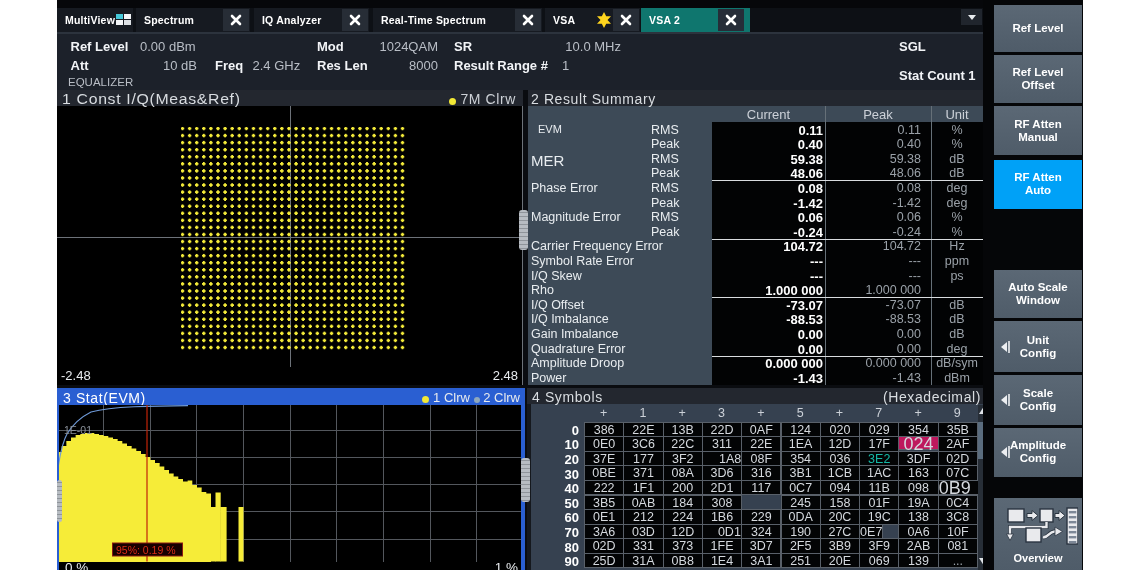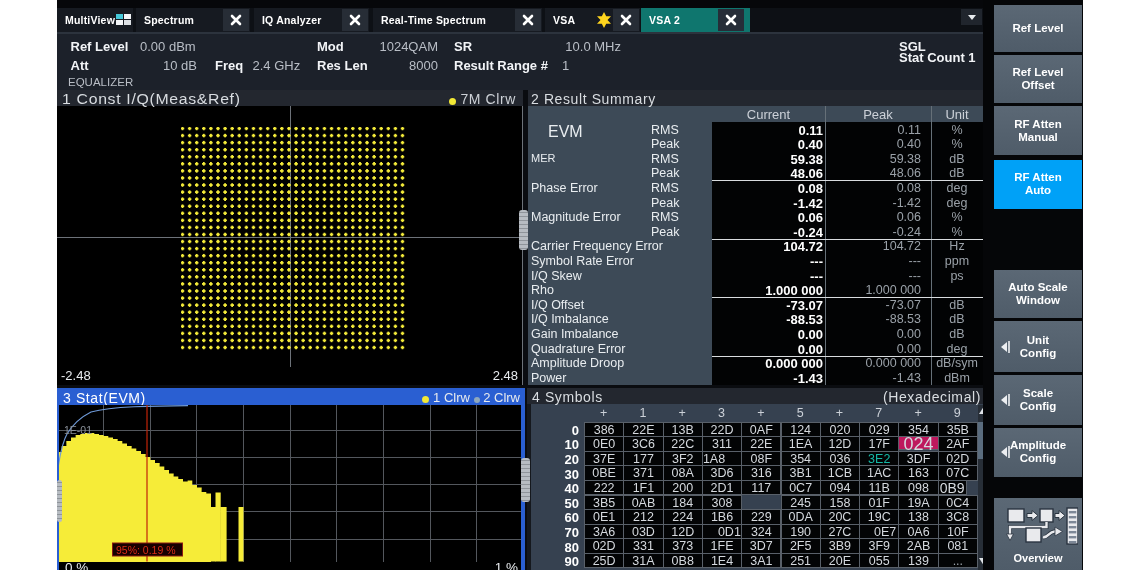--- a/index.html
+++ b/index.html
@@ -95,21 +95,21 @@
 <div class="abs v" style="left:490px;top:40px;font-size:13px;line-height:14px;white-space:nowrap;width:74px;text-align:right">10.0 MHz</div>
 <div class="abs b" style="left:842px;top:40px;font-size:13px;line-height:14px;white-space:nowrap">SGL</div>
 <div class="abs b" style="left:13.5px;top:59px;font-size:13px;line-height:14px;white-space:nowrap">Att</div>
 <div class="abs v" style="left:92px;top:59px;font-size:13px;line-height:14px;white-space:nowrap;width:48px;text-align:right">10 dB</div>
 <div class="abs b" style="left:158px;top:59px;font-size:13px;line-height:14px;white-space:nowrap">Freq</div>
 <div class="abs v" style="left:195.5px;top:59px;font-size:13px;line-height:14px;white-space:nowrap">2.4 GHz</div>
 <div class="abs b" style="left:260px;top:59px;font-size:13px;line-height:14px;white-space:nowrap">Res Len</div>
 <div class="abs v" style="left:330px;top:59px;font-size:13px;line-height:14px;white-space:nowrap;width:51px;text-align:right">8000</div>
 <div class="abs b" style="left:397px;top:59px;font-size:13px;line-height:14px;white-space:nowrap">Result Range #</div>
 <div class="abs v" style="left:505px;top:59px;font-size:13px;line-height:14px;white-space:nowrap">1</div>
-<div class="abs b" style="left:842px;top:51px;font-size:13px;line-height:14px;white-space:nowrap">Stat Count 1</div>
+<div class="abs b" style="left:842px;top:69px;font-size:13px;line-height:14px;white-space:nowrap">Stat Count 1</div>
 <div class="abs v" style="left:11px;top:75.5px;font-size:11.5px;line-height:12.5px;white-space:nowrap">EQUALIZER</div>
 <div class="abs" style="left:0;top:90px;width:466px;height:295px;background:#000">
 <div class="ptitle">
           <div class="t" style="transform:scaleX(1.13);transform-origin:0 0">1 Const I/Q(Meas&amp;Ref)</div>
           <div class="abs" style="right:7px;top:1px;white-space:nowrap"><span class="dot" style="background:#f2e935;margin-right:4px"></span><span style="color:#cdd1d6">7M Clrw</span></div>
         </div>
 <svg class="abs" style="left:0;top:16px" width="466" height="279" shape-rendering="crispEdges">
           <line x1="233" y1="0" x2="233" y2="261" stroke="#6d7279" stroke-width="1"></line>
           <line x1="0" y1="131" x2="465" y2="131" stroke="#6d7279" stroke-width="1"></line>
           <defs>
@@ -127,30 +127,30 @@
 <div class="abs" style="left:471px;top:90px;width:455px;height:295px;background:#3d4a57">
 <div class="ptitle">
           <div class="t" style="left:3px">2 Result Summary</div>
         </div>
 <div class="abs" style="left:184px;top:32px;width:271px;height:263px;background:#020304"></div>
 <div class="abs" style="left:184px;top:17px;width:113px;text-align:center;font-size:13px;color:#ccd1d8">Current</div>
 <div class="abs" style="left:297px;top:17px;width:106px;text-align:center;font-size:13px;color:#ccd1d8">Peak</div>
 <div class="abs" style="left:403px;top:17px;width:52px;text-align:center;font-size:13px;color:#ccd1d8">Unit</div>
 <div class="abs" style="left:297px;top:16px;width:1px;height:279px;background:#667078"></div>
 <div class="abs" style="left:403px;top:16px;width:1px;height:279px;background:#667078"></div>
-<div class="abs" style="left:20px;top:32.5px;font-size:16px;color:#e9edf0;white-space:nowrap">EVM</div>
+<div class="abs" style="left:10px;top:32.5px;font-size:11px;color:#e9edf0;white-space:nowrap">EVM</div>
 <div class="abs" style="left:123px;top:32.5px;font-size:12.5px;color:#e9edf0">RMS</div>
 <div class="abs" style="left:184px;top:32.5px;width:111px;text-align:right;font-size:13px;font-weight:bold;color:#fff">0.11</div>
 <div class="abs" style="left:300px;top:32.5px;width:93px;text-align:right;font-size:12.5px;color:#9aa1a8">0.11</div>
 <div class="abs" style="left:403px;top:32.5px;width:52px;text-align:center;font-size:12.5px;color:#9aa1a8">%</div>
 <div class="abs" style="left:123px;top:47.1px;font-size:12.5px;color:#e9edf0">Peak</div>
 <div class="abs" style="left:184px;top:47.1px;width:111px;text-align:right;font-size:13px;font-weight:bold;color:#fff">0.40</div>
 <div class="abs" style="left:300px;top:47.1px;width:93px;text-align:right;font-size:12.5px;color:#9aa1a8">0.40</div>
 <div class="abs" style="left:403px;top:47.1px;width:52px;text-align:center;font-size:12.5px;color:#9aa1a8">%</div>
-<div class="abs" style="left:3px;top:61.7px;font-size:11px;color:#e9edf0;white-space:nowrap">MER</div>
+<div class="abs" style="left:3px;top:61.7px;font-size:15px;color:#e9edf0;white-space:nowrap">MER</div>
 <div class="abs" style="left:123px;top:61.7px;font-size:12.5px;color:#e9edf0">RMS</div>
 <div class="abs" style="left:184px;top:61.7px;width:111px;text-align:right;font-size:13px;font-weight:bold;color:#fff">59.38</div>
 <div class="abs" style="left:300px;top:61.7px;width:93px;text-align:right;font-size:12.5px;color:#9aa1a8">59.38</div>
 <div class="abs" style="left:403px;top:61.7px;width:52px;text-align:center;font-size:12.5px;color:#9aa1a8">dB</div>
 <div class="abs" style="left:123px;top:76.3px;font-size:12.5px;color:#e9edf0">Peak</div>
 <div class="abs" style="left:184px;top:76.3px;width:111px;text-align:right;font-size:13px;font-weight:bold;color:#fff">48.06</div>
 <div class="abs" style="left:300px;top:76.3px;width:93px;text-align:right;font-size:12.5px;color:#9aa1a8">48.06</div>
 <div class="abs" style="left:403px;top:76.3px;width:52px;text-align:center;font-size:12.5px;color:#9aa1a8">dB</div>
 <div class="abs" style="left:3px;top:90.9px;font-size:12.5px;color:#e9edf0;white-space:nowrap">Phase Error</div>
 <div class="abs" style="left:123px;top:90.9px;font-size:12.5px;color:#e9edf0">RMS</div>
@@ -281,21 +281,21 @@
 <div class="abs" style="left:214.2px;top:48.1px;width:40.3px;height:15.6px;background:#030405;border:1px solid #596069;font-size:12.5px;color:#d5d9de;text-align:center;line-height:14.6px">22E</div>
 <div class="abs" style="left:253.5px;top:48.1px;width:40.3px;height:15.6px;background:#030405;border:1px solid #596069;font-size:12.5px;color:#d5d9de;text-align:center;line-height:14.6px">1EA</div>
 <div class="abs" style="left:292.8px;top:48.1px;width:40.3px;height:15.6px;background:#030405;border:1px solid #596069;font-size:12.5px;color:#d5d9de;text-align:center;line-height:14.6px">12D</div>
 <div class="abs" style="left:332.1px;top:48.1px;width:40.3px;height:15.6px;background:#030405;border:1px solid #596069;font-size:12.5px;color:#d5d9de;text-align:center;line-height:14.6px">17F</div>
 <div class="abs" style="left:371.4px;top:48.1px;width:40.3px;height:14px;background:#be185d;border:1px solid #596069;font-size:18px;color:#d5d9de;text-align:center;line-height:14.6px">024</div>
 <div class="abs" style="left:410.7px;top:48.1px;width:40.3px;height:15.6px;background:#030405;border:1px solid #596069;font-size:12.5px;color:#d5d9de;text-align:center;line-height:14.6px">2AF</div>
 <div class="abs" style="left:0px;top:63.9px;width:52px;text-align:right;font-size:13px;font-weight:bold;color:#fff">20</div>
 <div class="abs" style="left:57.0px;top:62.7px;width:40.3px;height:15.6px;background:#030405;border:1px solid #596069;font-size:12.5px;color:#d5d9de;text-align:center;line-height:14.6px">37E</div>
 <div class="abs" style="left:96.3px;top:62.7px;width:40.3px;height:15.6px;background:#030405;border:1px solid #596069;font-size:12.5px;color:#d5d9de;text-align:center;line-height:14.6px">177</div>
 <div class="abs" style="left:135.6px;top:62.7px;width:40.3px;height:15.6px;background:#030405;border:1px solid #596069;font-size:12.5px;color:#d5d9de;text-align:center;line-height:14.6px">3F2</div>
-<div class="abs" style="left:174.9px;top:62.7px;width:40.3px;height:15.6px;background:#030405;border:1px solid #596069;font-size:12.5px;color:#d5d9de;text-align:left;line-height:14.6px">1A8</div>
+<div class="abs" style="left:174.9px;top:62.7px;width:40.3px;height:15.6px;background:#030405;border:1px solid #596069;font-size:12.5px;color:#d5d9de;text-align:right;line-height:14.6px">1A8</div>
 <div class="abs" style="left:214.2px;top:62.7px;width:40.3px;height:15.6px;background:#030405;border:1px solid #596069;font-size:12.5px;color:#d5d9de;text-align:center;line-height:14.6px">08F</div>
 <div class="abs" style="left:253.5px;top:62.7px;width:40.3px;height:15.6px;background:#030405;border:1px solid #596069;font-size:12.5px;color:#d5d9de;text-align:center;line-height:14.6px">354</div>
 <div class="abs" style="left:292.8px;top:62.7px;width:40.3px;height:15.6px;background:#030405;border:1px solid #596069;font-size:12.5px;color:#d5d9de;text-align:center;line-height:14.6px">036</div>
 <div class="abs" style="left:332.1px;top:62.7px;width:40.3px;height:31px;background:#030405;border:1px solid #596069;font-size:12.5px;color:#14b8a6;text-align:center;line-height:14.6px">3E2</div>
 <div class="abs" style="left:371.4px;top:62.7px;width:40.3px;height:15.6px;background:#030405;border:1px solid #596069;font-size:12.5px;color:#d5d9de;text-align:center;line-height:14.6px">3DF</div>
 <div class="abs" style="left:410.7px;top:62.7px;width:40.3px;height:15.6px;background:#030405;border:1px solid #596069;font-size:12.5px;color:#d5d9de;text-align:center;line-height:14.6px">02D</div>
 <div class="abs" style="left:0px;top:78.5px;width:52px;text-align:right;font-size:13px;font-weight:bold;color:#fff">30</div>
 <div class="abs" style="left:57.0px;top:77.3px;width:40.3px;height:15.6px;background:#030405;border:1px solid #596069;font-size:12.5px;color:#d5d9de;text-align:center;line-height:14.6px">0BE</div>
 <div class="abs" style="left:96.3px;top:77.3px;width:40.3px;height:15.6px;background:#030405;border:1px solid #596069;font-size:12.5px;color:#d5d9de;text-align:center;line-height:14.6px">371</div>
 <div class="abs" style="left:135.6px;top:77.3px;width:40.3px;height:15.6px;background:#030405;border:1px solid #596069;font-size:12.5px;color:#d5d9de;text-align:center;line-height:14.6px">08A</div>
@@ -309,21 +309,21 @@
 <div class="abs" style="left:0px;top:93.1px;width:52px;text-align:right;font-size:13px;font-weight:bold;color:#fff">40</div>
 <div class="abs" style="left:57.0px;top:91.9px;width:40.3px;height:15.6px;background:#030405;border:1px solid #596069;font-size:12.5px;color:#d5d9de;text-align:center;line-height:14.6px">222</div>
 <div class="abs" style="left:96.3px;top:91.9px;width:40.3px;height:15.6px;background:#030405;border:1px solid #596069;font-size:12.5px;color:#d5d9de;text-align:center;line-height:14.6px">1F1</div>
 <div class="abs" style="left:135.6px;top:91.9px;width:40.3px;height:15.6px;background:#030405;border:1px solid #596069;font-size:12.5px;color:#d5d9de;text-align:center;line-height:14.6px">200</div>
 <div class="abs" style="left:174.9px;top:91.9px;width:40.3px;height:15.6px;background:#030405;border:1px solid #596069;font-size:12.5px;color:#d5d9de;text-align:center;line-height:14.6px">2D1</div>
 <div class="abs" style="left:214.2px;top:91.9px;width:40.3px;height:15.6px;background:#030405;border:1px solid #596069;font-size:12.5px;color:#d5d9de;text-align:center;line-height:14.6px">117</div>
 <div class="abs" style="left:253.5px;top:91.9px;width:40.3px;height:15.6px;background:#030405;border:1px solid #596069;font-size:12.5px;color:#d5d9de;text-align:center;line-height:14.6px">0C7</div>
 <div class="abs" style="left:292.8px;top:91.9px;width:40.3px;height:15.6px;background:#030405;border:1px solid #596069;font-size:12.5px;color:#d5d9de;text-align:center;line-height:14.6px">094</div>
 <div class="abs" style="left:332.1px;top:91.9px;width:40.3px;height:15.6px;background:#030405;border:1px solid #596069;font-size:12.5px;color:#d5d9de;text-align:center;line-height:14.6px">11B</div>
 <div class="abs" style="left:371.4px;top:91.9px;width:40.3px;height:15.6px;background:#030405;border:1px solid #596069;font-size:12.5px;color:#d5d9de;text-align:center;line-height:14.6px">098</div>
-<div class="abs" style="left:410.7px;top:91.9px;width:29px;height:15.6px;background:#030405;border:1px solid #596069;font-size:14px;color:#d5d9de;text-align:center;line-height:14.6px">0B9</div>
+<div class="abs" style="left:410.7px;top:91.9px;width:44px;height:15.6px;background:#030405;border:1px solid #596069;font-size:18px;color:#d5d9de;text-align:left;line-height:14.6px">0B9</div>
 <div class="abs" style="left:0px;top:107.7px;width:52px;text-align:right;font-size:13px;font-weight:bold;color:#fff">50</div>
 <div class="abs" style="left:57.0px;top:106.5px;width:40.3px;height:15.6px;background:#030405;border:1px solid #596069;font-size:12.5px;color:#d5d9de;text-align:center;line-height:14.6px">3B5</div>
 <div class="abs" style="left:96.3px;top:106.5px;width:40.3px;height:15.6px;background:#030405;border:1px solid #596069;font-size:12.5px;color:#d5d9de;text-align:center;line-height:14.6px">0AB</div>
 <div class="abs" style="left:135.6px;top:106.5px;width:40.3px;height:15.6px;background:#030405;border:1px solid #596069;font-size:12.5px;color:#d5d9de;text-align:center;line-height:14.6px">184</div>
 <div class="abs" style="left:174.9px;top:106.5px;width:40.3px;height:15.6px;background:#030405;border:1px solid #596069;font-size:12.5px;color:#d5d9de;text-align:center;line-height:14.6px">308</div>
 <div class="abs" style="left:214.2px;top:124px;width:40.3px;height:15.6px;background:#030405;border:1px solid #596069;font-size:18px;color:#d5d9de;text-align:center;line-height:14.6px">06F</div>
 <div class="abs" style="left:253.5px;top:106.5px;width:40.3px;height:15.6px;background:#030405;border:1px solid #596069;font-size:12.5px;color:#d5d9de;text-align:center;line-height:14.6px">245</div>
 <div class="abs" style="left:292.8px;top:106.5px;width:40.3px;height:15.6px;background:#030405;border:1px solid #596069;font-size:12.5px;color:#d5d9de;text-align:center;line-height:14.6px">158</div>
 <div class="abs" style="left:332.1px;top:106.5px;width:40.3px;height:15.6px;background:#030405;border:1px solid #596069;font-size:12.5px;color:#d5d9de;text-align:center;line-height:14.6px">01F</div>
 <div class="abs" style="left:371.4px;top:106.5px;width:40.3px;height:15.6px;background:#030405;border:1px solid #596069;font-size:12.5px;color:#d5d9de;text-align:center;line-height:14.6px">19A</div>
@@ -340,21 +340,21 @@
 <div class="abs" style="left:371.4px;top:121.1px;width:40.3px;height:15.6px;background:#030405;border:1px solid #596069;font-size:12.5px;color:#d5d9de;text-align:center;line-height:14.6px">138</div>
 <div class="abs" style="left:410.7px;top:121.1px;width:40.3px;height:15.6px;background:#030405;border:1px solid #596069;font-size:12.5px;color:#d5d9de;text-align:center;line-height:14.6px">3C8</div>
 <div class="abs" style="left:0px;top:136.9px;width:52px;text-align:right;font-size:13px;font-weight:bold;color:#fff">70</div>
 <div class="abs" style="left:57.0px;top:135.7px;width:40.3px;height:15.6px;background:#030405;border:1px solid #596069;font-size:12.5px;color:#d5d9de;text-align:center;line-height:14.6px">3A6</div>
 <div class="abs" style="left:96.3px;top:135.7px;width:40.3px;height:15.6px;background:#030405;border:1px solid #596069;font-size:12.5px;color:#d5d9de;text-align:center;line-height:14.6px">03D</div>
 <div class="abs" style="left:135.6px;top:135.7px;width:40.3px;height:15.6px;background:#030405;border:1px solid #596069;font-size:12.5px;color:#d5d9de;text-align:center;line-height:14.6px">12D</div>
 <div class="abs" style="left:174.9px;top:135.7px;width:55px;height:15.6px;background:#030405;border:1px solid #596069;font-size:12.5px;color:#d5d9de;text-align:center;line-height:14.6px">0D1</div>
 <div class="abs" style="left:214.2px;top:135.7px;width:40.3px;height:15.6px;background:#030405;border:1px solid #596069;font-size:12.5px;color:#d5d9de;text-align:center;line-height:14.6px">324</div>
 <div class="abs" style="left:253.5px;top:135.7px;width:40.3px;height:15.6px;background:#030405;border:1px solid #596069;font-size:12.5px;color:#d5d9de;text-align:center;line-height:14.6px">190</div>
 <div class="abs" style="left:292.8px;top:135.7px;width:40.3px;height:15.6px;background:#030405;border:1px solid #596069;font-size:12.5px;color:#d5d9de;text-align:center;line-height:14.6px">27C</div>
-<div class="abs" style="left:332.1px;top:135.7px;width:52px;height:15.6px;background:#030405;border:1px solid #596069;font-size:12.5px;color:#d5d9de;text-align:center;line-height:14.6px">0E7</div>
+<div class="abs" style="left:332.1px;top:135.7px;width:24px;height:15.6px;background:#030405;border:1px solid #596069;font-size:12.5px;color:#d5d9de;text-align:center;line-height:14.6px">0E7</div>
 <div class="abs" style="left:371.4px;top:135.7px;width:40.3px;height:15.6px;background:#030405;border:1px solid #596069;font-size:12.5px;color:#d5d9de;text-align:center;line-height:14.6px">0A6</div>
 <div class="abs" style="left:410.7px;top:135.7px;width:40.3px;height:15.6px;background:#030405;border:1px solid #596069;font-size:12.5px;color:#d5d9de;text-align:center;line-height:14.6px">10F</div>
 <div class="abs" style="left:0px;top:151.5px;width:52px;text-align:right;font-size:13px;font-weight:bold;color:#fff">80</div>
 <div class="abs" style="left:57.0px;top:150.3px;width:40.3px;height:15.6px;background:#030405;border:1px solid #596069;font-size:12.5px;color:#d5d9de;text-align:center;line-height:14.6px">02D</div>
 <div class="abs" style="left:96.3px;top:150.3px;width:40.3px;height:15.6px;background:#030405;border:1px solid #596069;font-size:12.5px;color:#d5d9de;text-align:center;line-height:14.6px">331</div>
 <div class="abs" style="left:135.6px;top:150.3px;width:40.3px;height:15.6px;background:#030405;border:1px solid #596069;font-size:12.5px;color:#d5d9de;text-align:center;line-height:14.6px">373</div>
 <div class="abs" style="left:174.9px;top:150.3px;width:40.3px;height:15.6px;background:#030405;border:1px solid #596069;font-size:12.5px;color:#d5d9de;text-align:center;line-height:14.6px">1FE</div>
 <div class="abs" style="left:214.2px;top:150.3px;width:40.3px;height:15.6px;background:#030405;border:1px solid #596069;font-size:12.5px;color:#d5d9de;text-align:center;line-height:14.6px">3D7</div>
 <div class="abs" style="left:253.5px;top:150.3px;width:40.3px;height:15.6px;background:#030405;border:1px solid #596069;font-size:12.5px;color:#d5d9de;text-align:center;line-height:14.6px">2F5</div>
 <div class="abs" style="left:292.8px;top:150.3px;width:40.3px;height:15.6px;background:#030405;border:1px solid #596069;font-size:12.5px;color:#d5d9de;text-align:center;line-height:14.6px">3B9</div>
@@ -362,21 +362,21 @@
 <div class="abs" style="left:371.4px;top:150.3px;width:40.3px;height:15.6px;background:#030405;border:1px solid #596069;font-size:12.5px;color:#d5d9de;text-align:center;line-height:14.6px">2AB</div>
 <div class="abs" style="left:410.7px;top:150.3px;width:40.3px;height:15.6px;background:#030405;border:1px solid #596069;font-size:12.5px;color:#d5d9de;text-align:center;line-height:14.6px">081</div>
 <div class="abs" style="left:0px;top:166.1px;width:52px;text-align:right;font-size:13px;font-weight:bold;color:#fff">90</div>
 <div class="abs" style="left:57.0px;top:164.9px;width:40.3px;height:15.6px;background:#030405;border:1px solid #596069;font-size:12.5px;color:#d5d9de;text-align:center;line-height:14.6px">25D</div>
 <div class="abs" style="left:96.3px;top:164.9px;width:40.3px;height:15.6px;background:#030405;border:1px solid #596069;font-size:12.5px;color:#d5d9de;text-align:center;line-height:14.6px">31A</div>
 <div class="abs" style="left:135.6px;top:164.9px;width:40.3px;height:15.6px;background:#030405;border:1px solid #596069;font-size:12.5px;color:#d5d9de;text-align:center;line-height:14.6px">0B8</div>
 <div class="abs" style="left:174.9px;top:164.9px;width:40.3px;height:15.6px;background:#030405;border:1px solid #596069;font-size:12.5px;color:#d5d9de;text-align:center;line-height:14.6px">1E4</div>
 <div class="abs" style="left:214.2px;top:164.9px;width:40.3px;height:15.6px;background:#030405;border:1px solid #596069;font-size:12.5px;color:#d5d9de;text-align:center;line-height:14.6px">3A1</div>
 <div class="abs" style="left:253.5px;top:164.9px;width:40.3px;height:15.6px;background:#030405;border:1px solid #596069;font-size:12.5px;color:#d5d9de;text-align:center;line-height:14.6px">251</div>
 <div class="abs" style="left:292.8px;top:164.9px;width:40.3px;height:15.6px;background:#030405;border:1px solid #596069;font-size:12.5px;color:#d5d9de;text-align:center;line-height:14.6px">20E</div>
-<div class="abs" style="left:332.1px;top:164.9px;width:40.3px;height:15.6px;background:#030405;border:1px solid #596069;font-size:12.5px;color:#d5d9de;text-align:center;line-height:14.6px">055</div>
+<div class="abs" style="left:332.1px;top:164.9px;width:40.3px;height:15.6px;background:#030405;border:1px solid #596069;font-size:12.5px;color:#d5d9de;text-align:center;line-height:14.6px">069</div>
 <div class="abs" style="left:371.4px;top:164.9px;width:40.3px;height:15.6px;background:#030405;border:1px solid #596069;font-size:12.5px;color:#d5d9de;text-align:center;line-height:14.6px">139</div>
 <div class="abs" style="left:410.7px;top:164.9px;width:40.3px;height:15.6px;background:#030405;border:1px solid #596069;font-size:12.5px;color:#9aa1a8;text-align:center;line-height:14.6px">...</div>
 <div class="abs" style="left:451px;top:17px;width:11px;height:165px;background:#272e37"></div>
 <svg class="abs" style="left:452px;top:19px" width="9" height="7">
           <polygon points="4.5,0 9,7 0,7" fill="#dfe3e7"></polygon>
         </svg>
 <div class="abs" style="left:451px;top:34px;width:11px;height:37px;background:#5a6c7e"></div>
 <svg class="abs" style="left:452px;top:170px" width="9" height="7">
           <polygon points="0,0 9,0 4.5,7" fill="#dfe3e7"></polygon>
         </svg>

